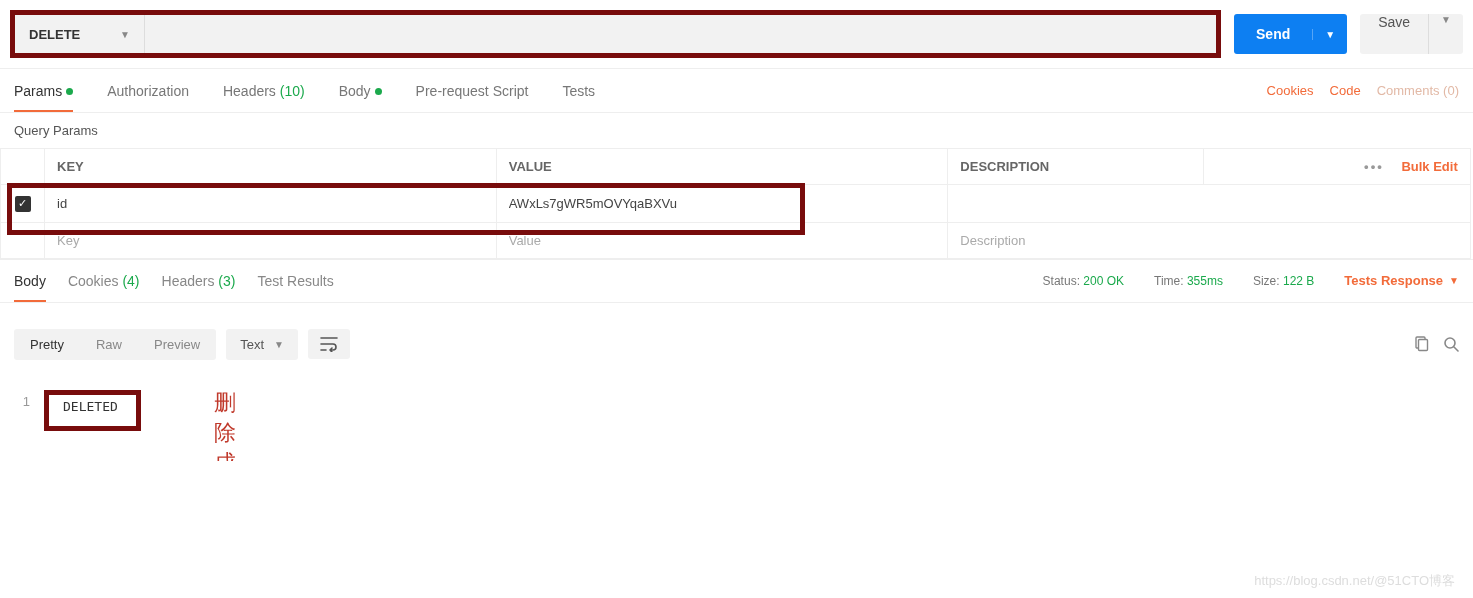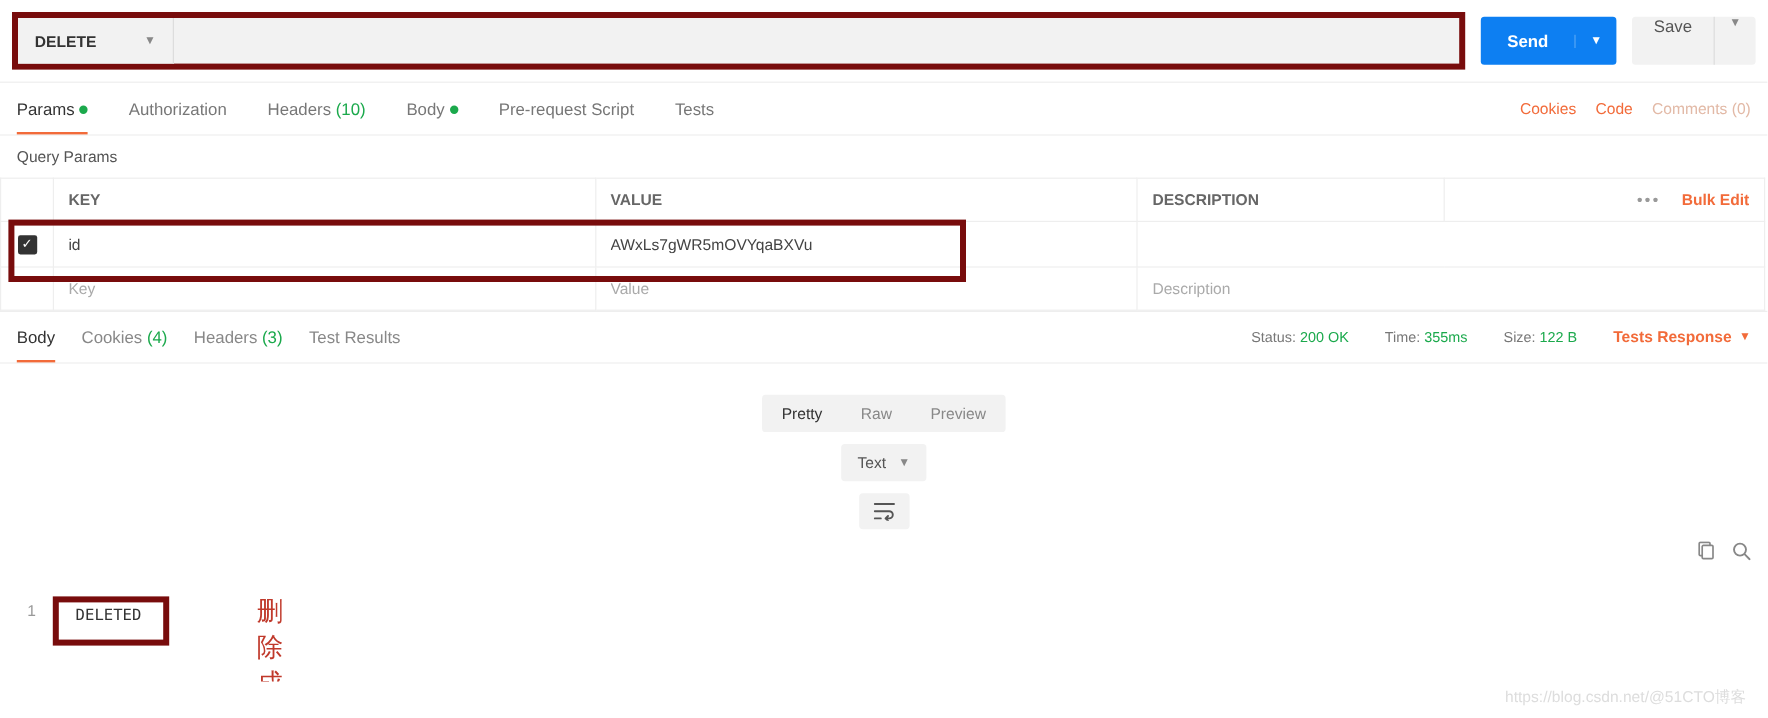--- a/index.html
+++ b/index.html
@@ -39,21 +39,21 @@
 .dots { color: #999; letter-spacing: 2px; margin-right: 14px; }
 .bulk-edit { color: #f26b3a; cursor: pointer; }
 .response-bar { display: flex; align-items: center; padding: 0 14px; border-top: 1px solid #eee; border-bottom: 1px solid #eee; min-height: 44px; }
 .resp-tabs { display: flex; gap: 22px; }
 .resp-tab { color: #888; font-size: 14px; padding: 12px 0; cursor: pointer; position: relative; }
 .resp-tab.active { color: #333; }
 .resp-tab.active::after { content: ""; position: absolute; left: 0; right: 0; bottom: -1px; height: 2px; background: #f26b3a; }
 .resp-meta { margin-left: auto; display: flex; align-items: center; gap: 30px; font-size: 12px; color: #777; }
 .resp-meta .val { color: #1ba94c; }
 .save-resp { color: #f26b3a; font-weight: 700; font-size: 13px; cursor: pointer; display: flex; align-items: center; gap: 6px; }
-.view-controls { display: flex; align-items: center; gap: 10px; padding: 26px 14px; flex-direction: column; }
+.view-controls { display: flex; align-items: center; gap: 10px; padding: 26px 14px; }
 .seg { display: flex; background: #f2f2f2; border-radius: 3px; overflow: hidden; }
 .seg .opt { padding: 8px 16px; color: #888; cursor: pointer; font-size: 13px; }
 .seg .opt.active { color: #333; }
 .format-sel { display: flex; align-items: center; gap: 10px; background: #f2f2f2; padding: 8px 14px; border-radius: 3px; color: #555; cursor: pointer; font-size: 13px; }
 .wrap-btn { background: #f2f2f2; padding: 7px 12px; border-radius: 3px; color: #555; cursor: pointer; }
 .view-controls .right { margin-left: auto; display: flex; gap: 14px; color: #888; }
 .code-area { display: flex; align-items: flex-start; padding: 4px 14px 30px; font-family: Consolas, Menlo, monospace; font-size: 13px; }
 .line-no { width: 30px; text-align: right; color: #999; padding-right: 14px; padding-top: 4px; }
 .code-body { position: relative; }
 .deleted-box { border: 5px solid #780c0c; padding: 4px 18px 12px 14px; color: #333; font-family: Consolas, Menlo, monospace; display: inline-block; }

